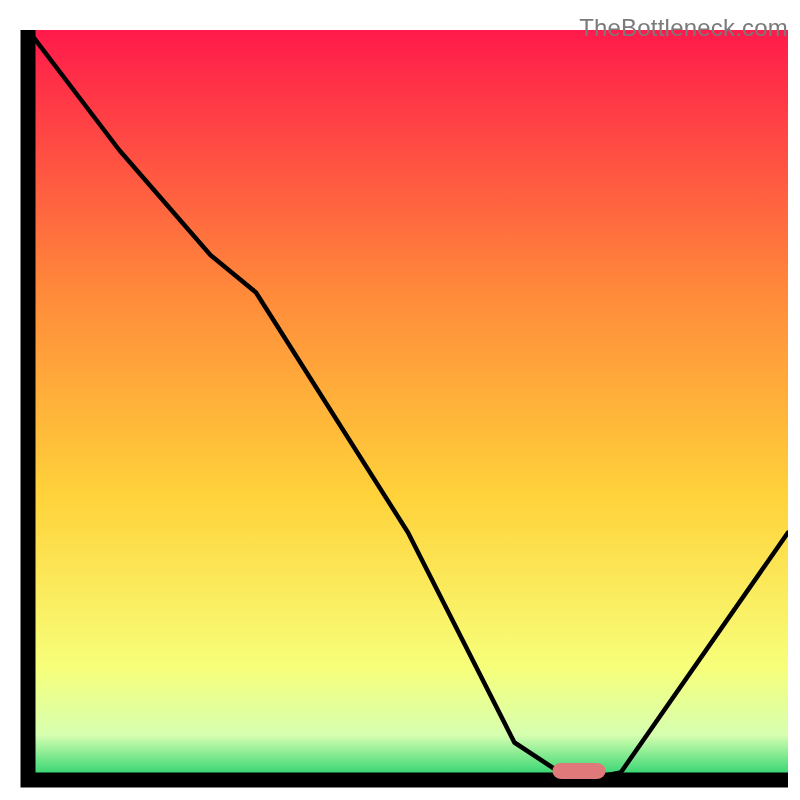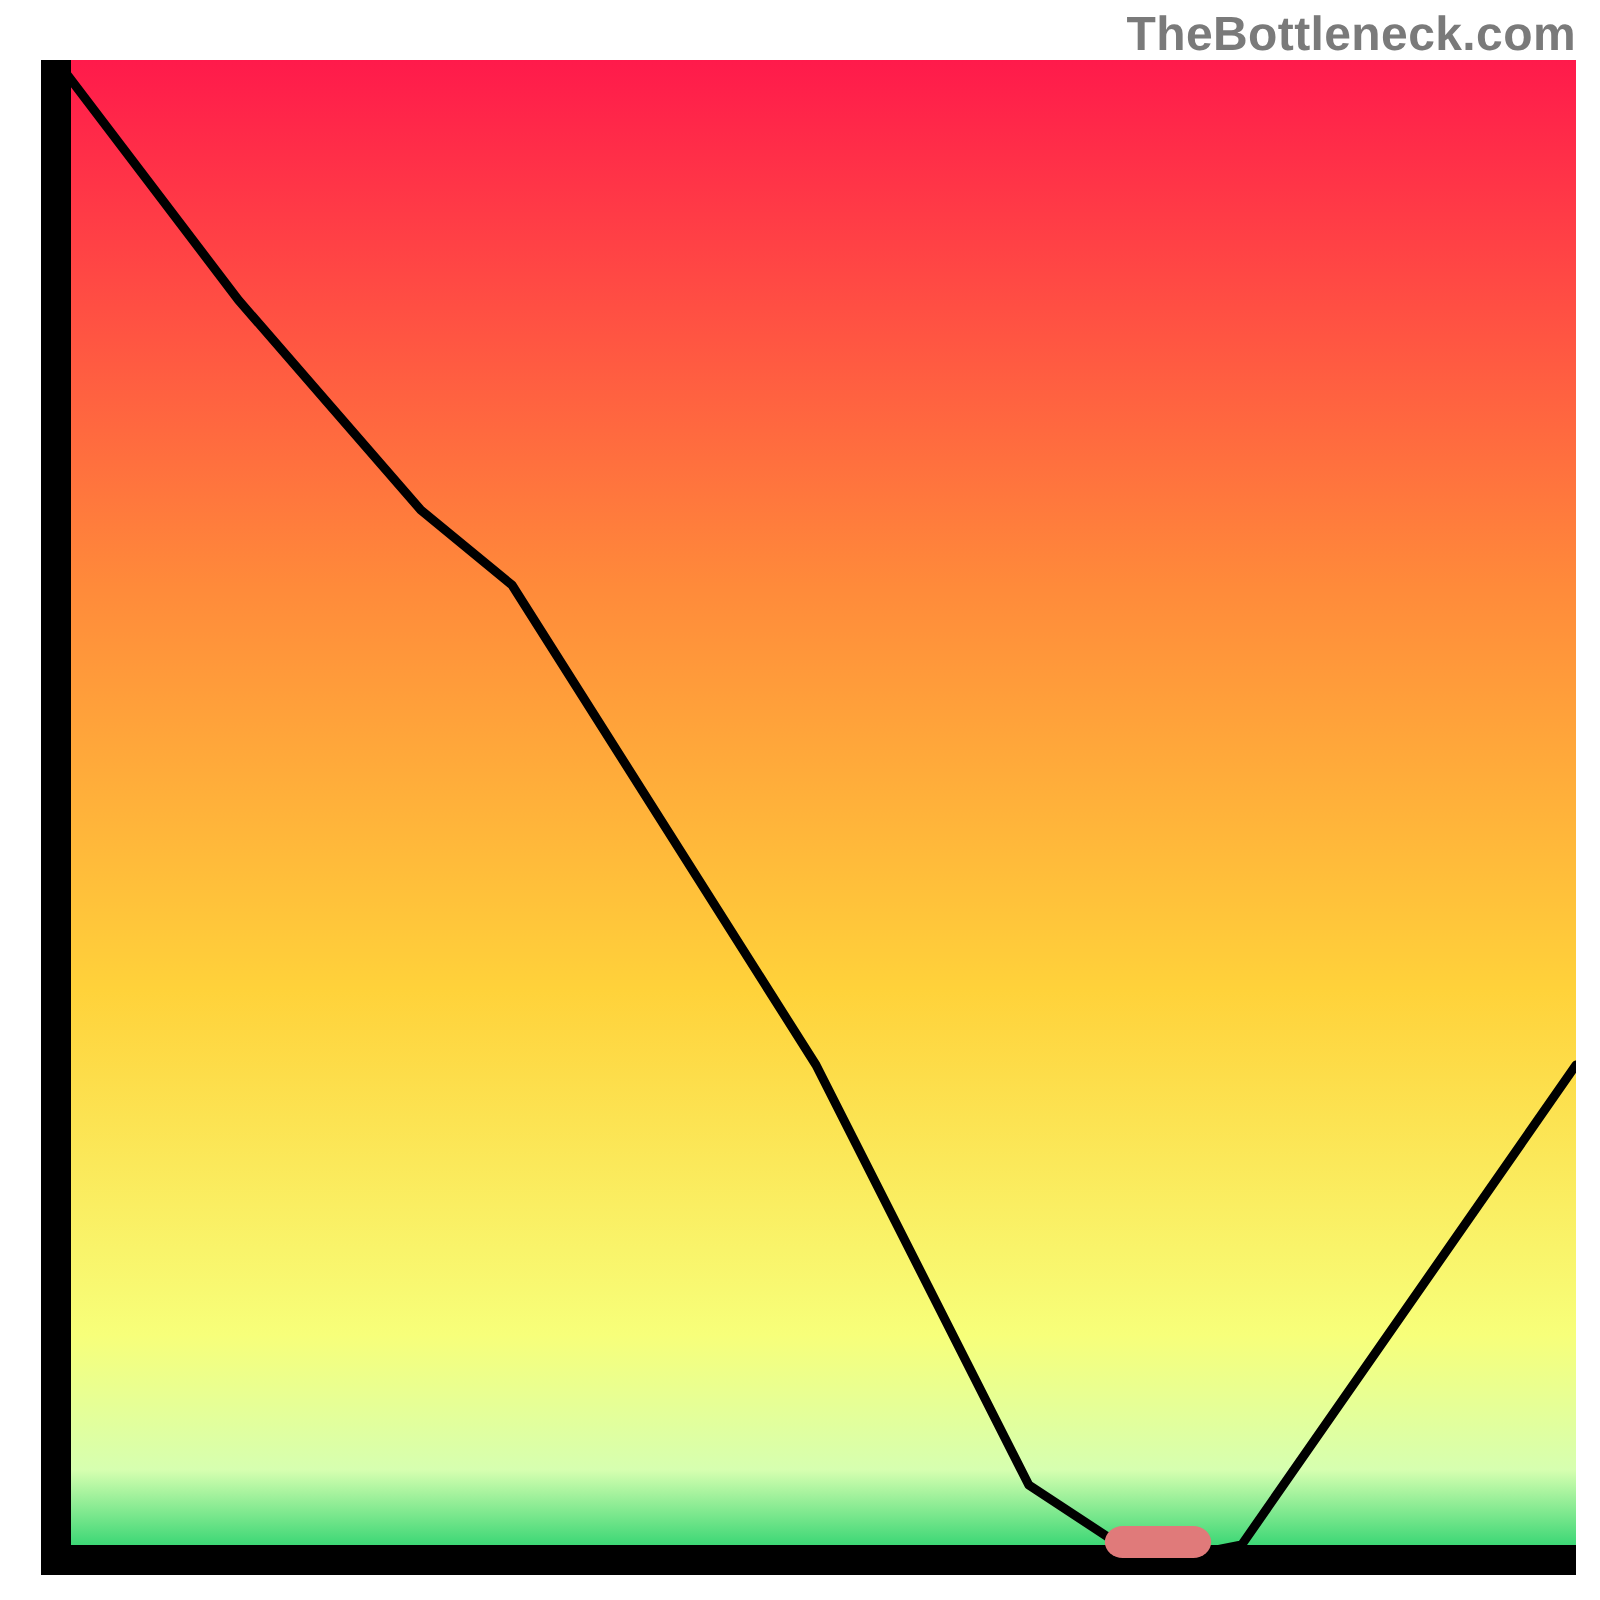--- a/index.html
+++ b/index.html
@@ -10,27 +10,26 @@
     background: #ffffff;
     overflow: hidden;
   }
   .frame {
     position: relative;
     width: 800px;
     height: 800px;
   }
   .watermark {
     position: absolute;
-    top: 4px;
+    top: 14px;
     right: 12px;
     font-family: Arial, Helvetica, sans-serif;
     font-size: 24px;
     color: #7a7a7a;
     letter-spacing: 0.2px;
-    font-weight: bold;
   }
   svg.plot {
     position: absolute;
     left: 0;
     top: 0;
     width: 800px;
     height: 800px;
   }
 </style>
 </head>

